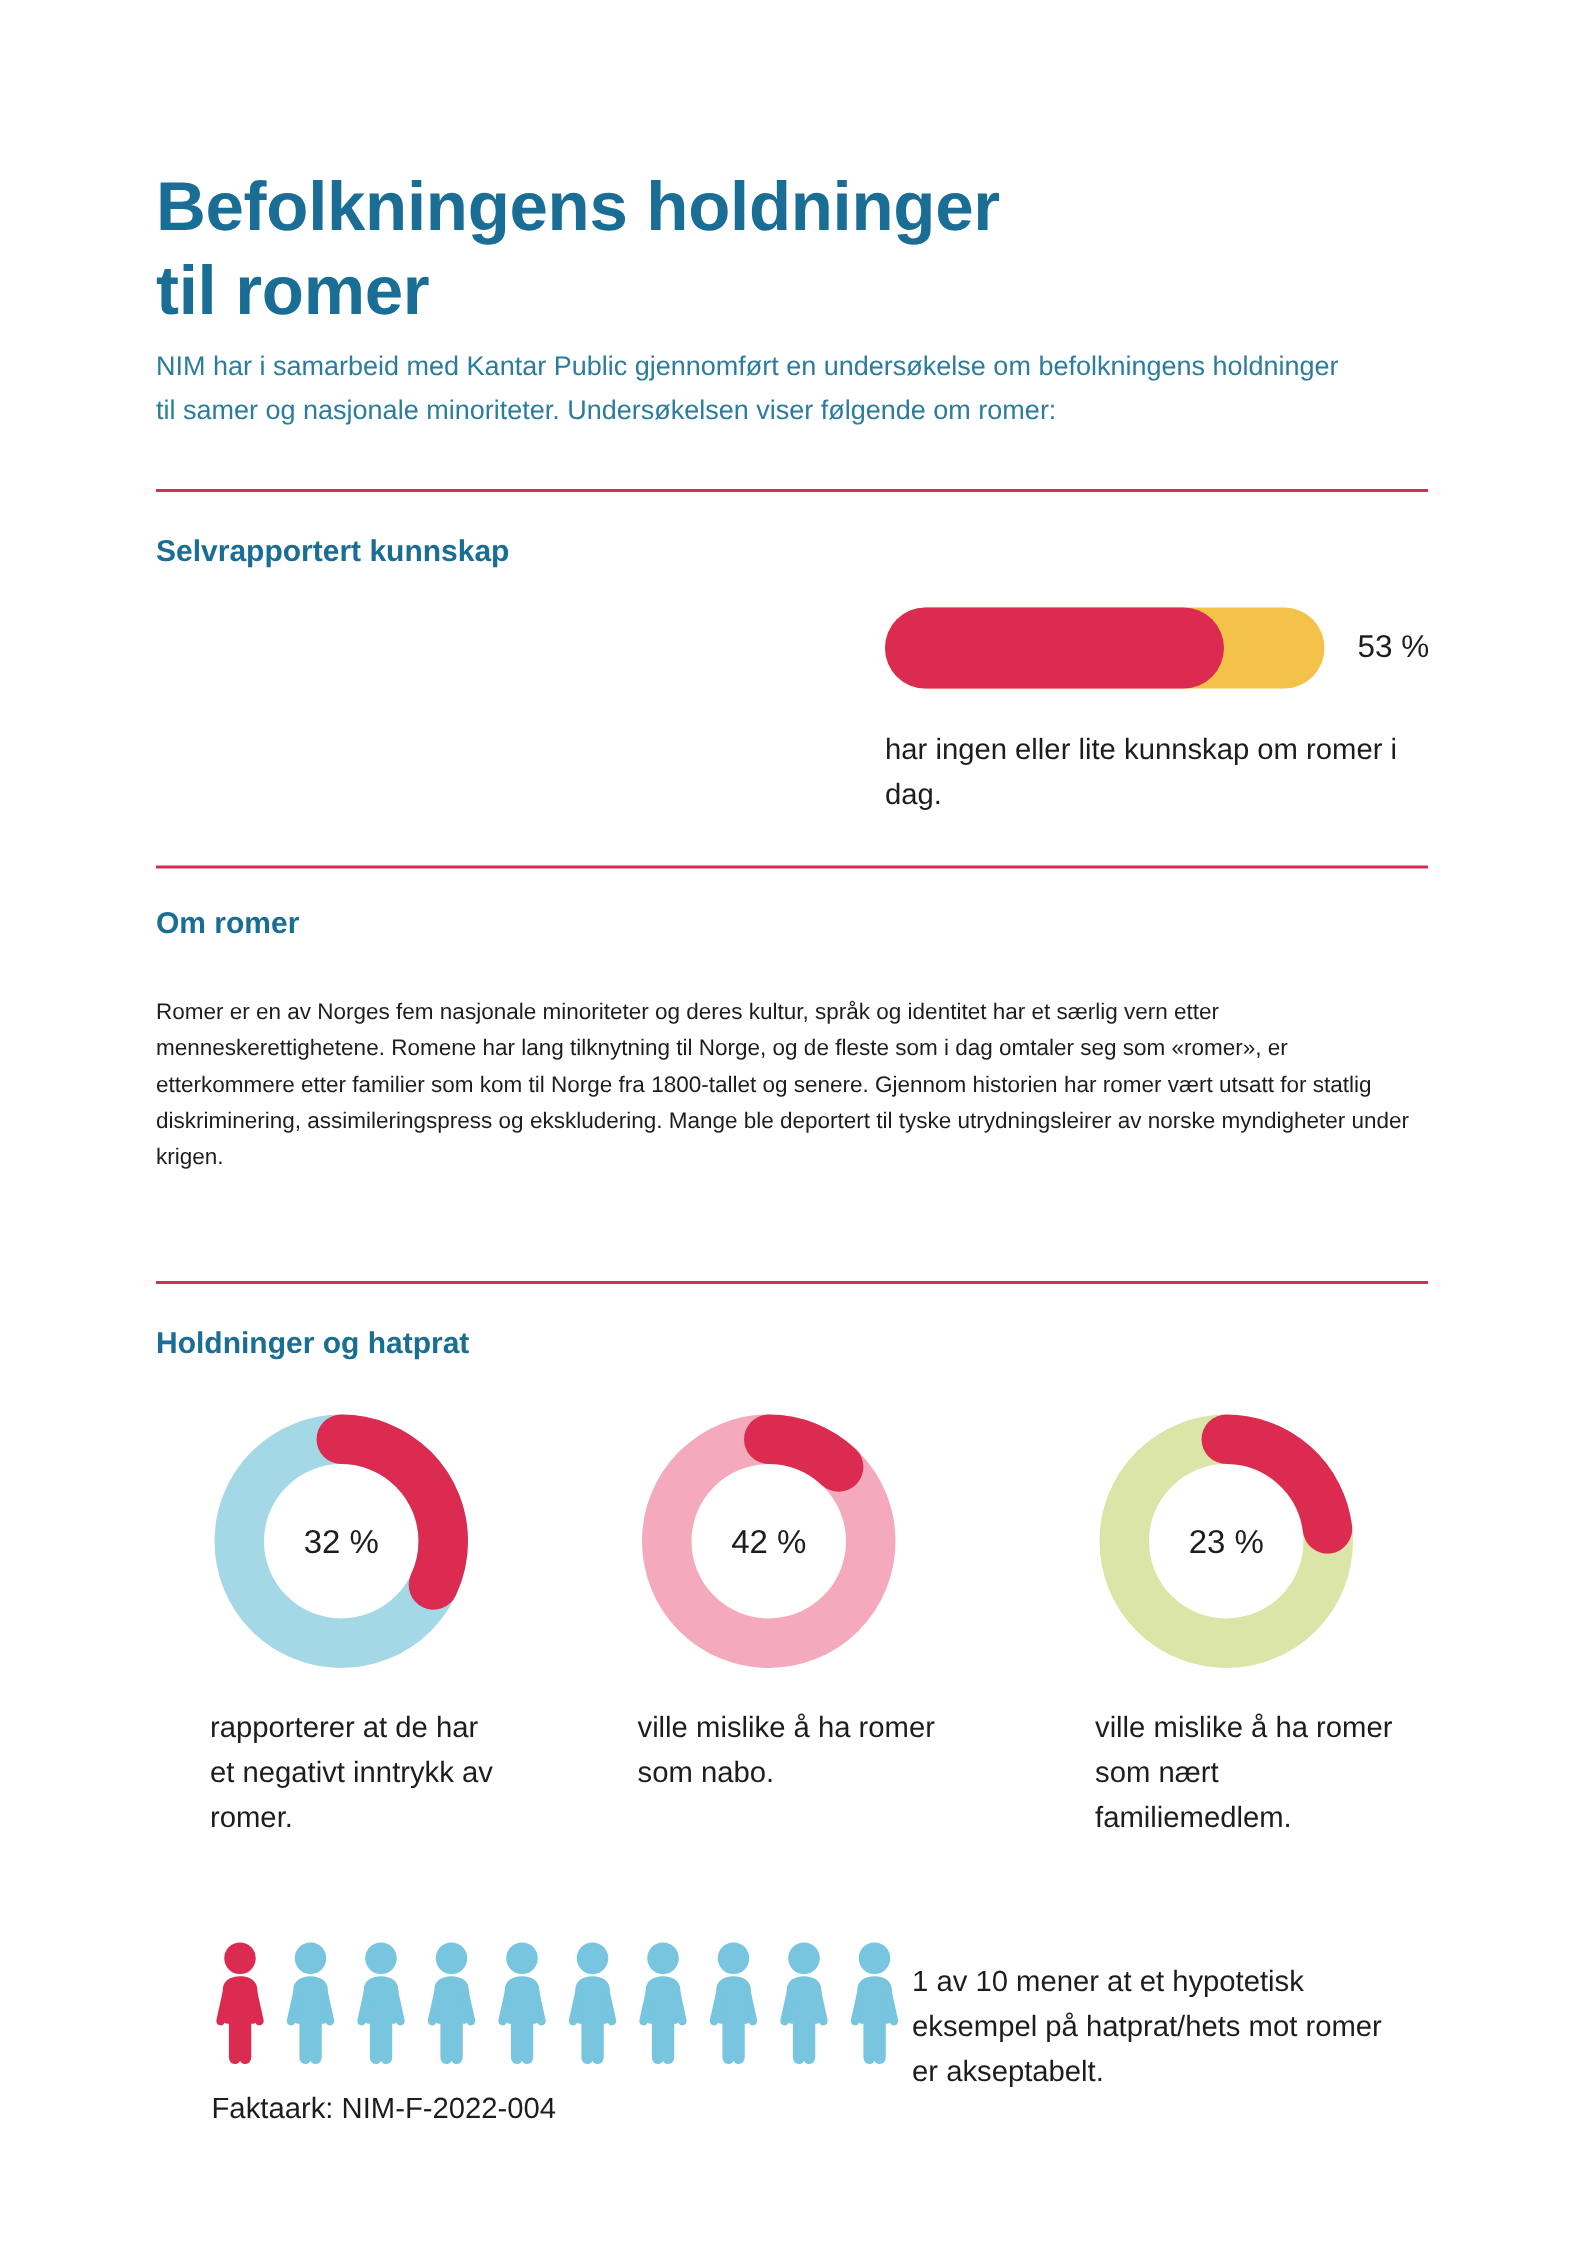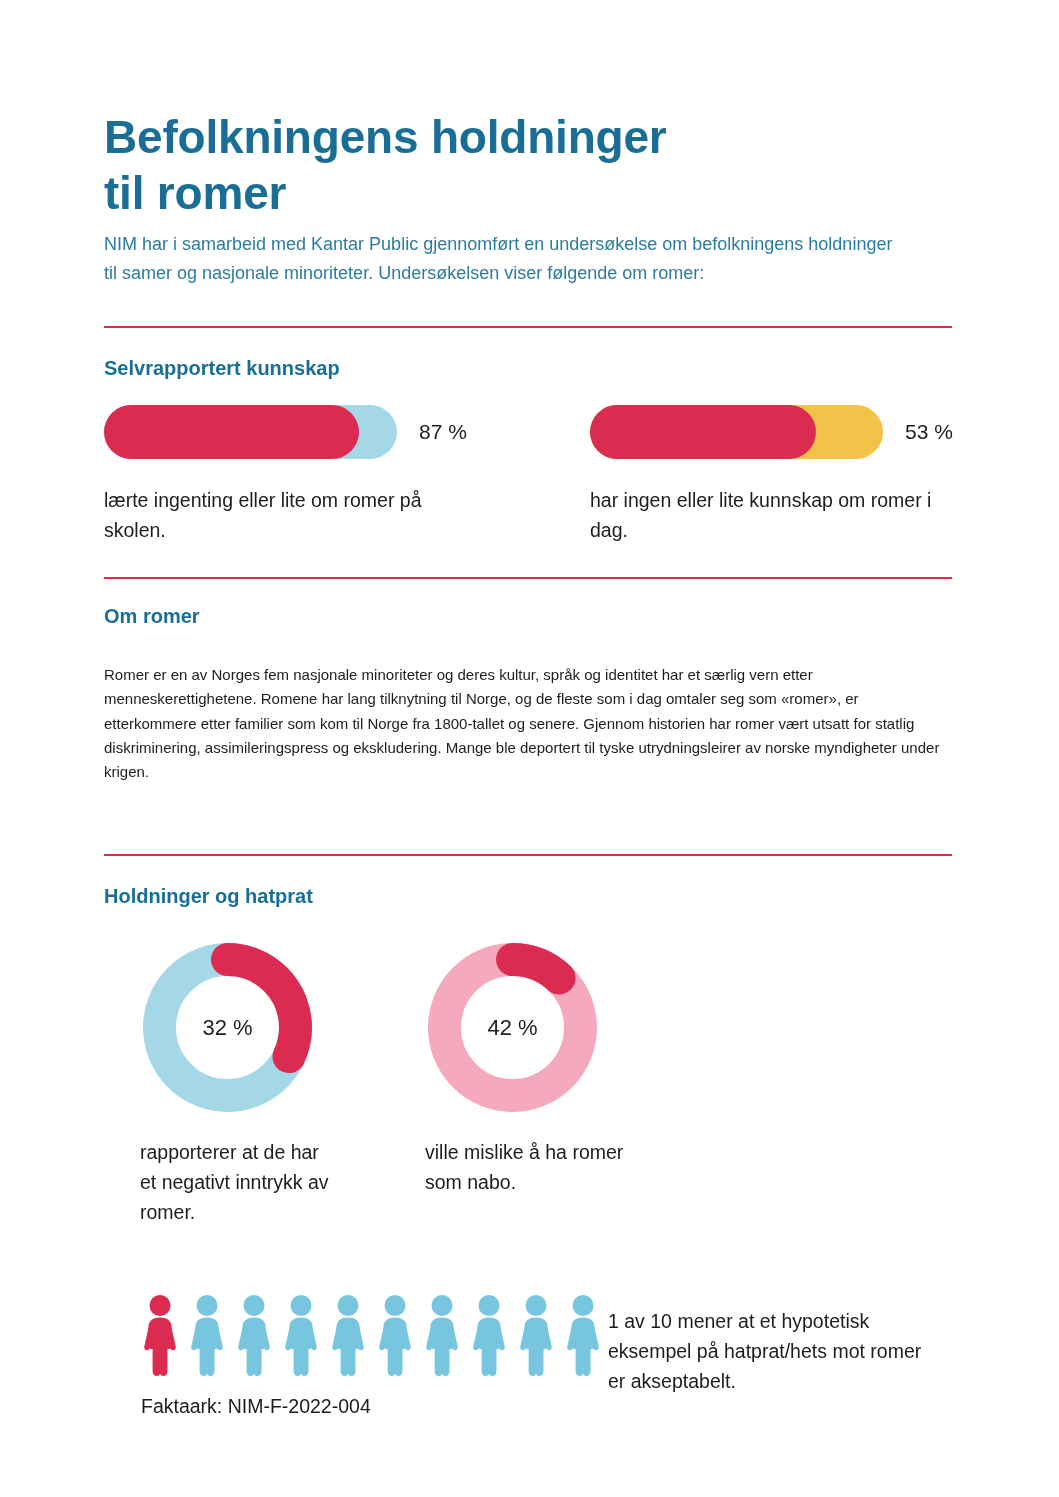--- a/index.html
+++ b/index.html
@@ -172,29 +172,20 @@
     <span class="line">Befolkningens holdninger</span>
     <span class="line">til romer</span>
   </h1>
 
   <p id="intro">NIM har i samarbeid med Kantar Public gjennomført en undersøkelse om befolkningens holdninger til samer og nasjonale minoriteter. Undersøkelsen viser følgende om romer:</p>
 
   <div class="rule" style="top:326px;"></div>
 
   <div class="section-heading" style="top:357px;">Selvrapportert kunnskap</div>
 
-  <div class="bar-block" style="left:104px; top:405px;">
-    <div class="bar-row">
-      <div class="bar-track" style="background:#A5D8E6;">
-        <div class="bar-fill" style="width: 87%; background: rgb(220, 43, 80);"></div>
-      </div>
-      <div class="bar-value">87 %</div>
-    </div>
-    <div class="bar-caption">lærte ingenting eller lite om romer på skolen.</div>
-  </div>
 
   <div class="bar-block" style="left:590px; top:405px;">
     <div class="bar-row">
       <div class="bar-track" style="background:#F4C248;">
         <div class="bar-fill" style="width: 77%; background: rgb(220, 43, 80);"></div>
       </div>
       <div class="bar-value">53 %</div>
     </div>
     <div class="bar-caption">har ingen eller lite kunnskap om romer i dag.</div>
   </div>
@@ -224,20 +215,30 @@
     <div class="donut">
       <svg width="175" height="175" viewBox="0 0 175 175">
         <circle cx="87.5" cy="87.5" r="68" fill="none" stroke="#F4A9BC" stroke-width="33"></circle>
         <circle cx="87.5" cy="87.5" r="68" fill="none" stroke="#DC2B50" stroke-width="33" stroke-linecap="round" stroke-dasharray="51.27 375.99" transform="rotate(-90 87.5 87.5)"></circle>
       </svg>
       <div class="donut-label">42 %</div>
     </div>
     <div class="donut-caption">ville mislike å ha romer som nabo.</div>
   </div>
 
+  <div class="donut-wrap" style="left:730px; top:940px;">
+    <div class="donut">
+      <svg width="175" height="175" viewBox="0 0 175 175">
+        <circle cx="87.5" cy="87.5" r="68" fill="none" stroke="#DCE5A8" stroke-width="33"></circle>
+        <circle cx="87.5" cy="87.5" r="68" fill="none" stroke="#DC2B50" stroke-width="33" stroke-linecap="round" stroke-dasharray="98.27 328.99" transform="rotate(-90 87.5 87.5)"></circle>
+      </svg>
+      <div class="donut-label">23 %</div>
+    </div>
+    <div class="donut-caption">ville mislike å ha romer som nært familiemedlem.</div>
+  </div>
 
   <div id="people">
     <span>
       <svg width="38" height="83" viewBox="0 0 38 83">
         <circle cx="19" cy="11.5" r="10.5" fill="#DC2B50"></circle>
         <path d="M19 23.5c-6.6 0-11.5 3.2-11.5 9.2v18.8c0 2.3 1.2 3.6 3 3.6h1.1V77c0 3.2 1.6 5 4.1 5 2.3 0 3.8-1.7 3.8-4.7V59.8h-0.9V77.3c0 3 1.5 4.7 3.8 4.7 2.5 0 4.1-1.8 4.1-5V55.1h1.1c1.8 0 3-1.3 3-3.6V32.7c0-6-4.9-9.2-11.6-9.2z" fill="#DC2B50"></path>
         <path d="M7.5 33.5 L3.3 52.5 c-0.4 2 0.6 3.4 2.3 3.7 1.6 0.3 2.9-0.7 3.3-2.6 l3.1-16z" fill="#DC2B50"></path>
         <path d="M30.5 33.5 L34.7 52.5 c0.4 2-0.6 3.4-2.3 3.7-1.6 0.3-2.9-0.7-3.3-2.6 l-3.1-16z" fill="#DC2B50"></path>
       </svg>
     </span>

